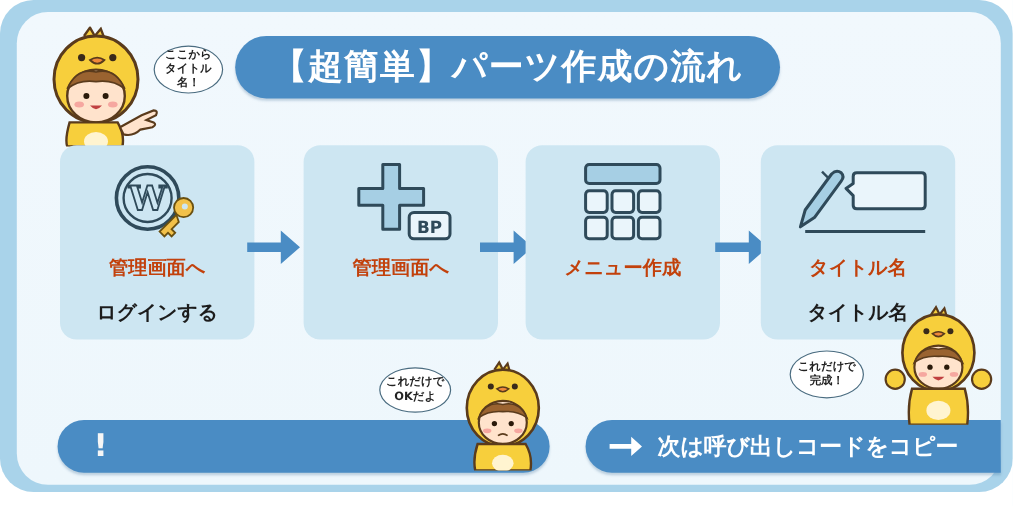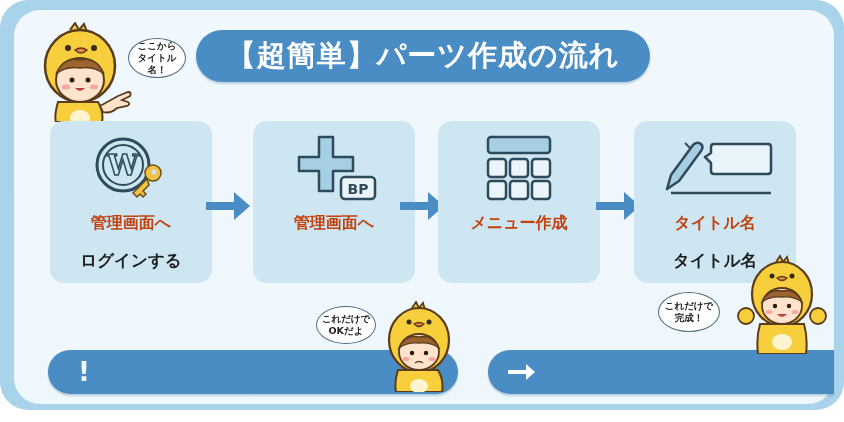--- a/index.html
+++ b/index.html
@@ -182,20 +182,21 @@
   <path d="M14 70 q-4 12 -2 22 h46 q2 -12 -4 -22z" fill="#f7cf3c" stroke="#5a3b1c" stroke-width="2"></path>
   <ellipse cx="35" cy="86" rx="9" ry="7" fill="#fff4d0"></ellipse>
 </svg>
 
 <div class="bar bar-right">
   <span class="rarrow">
     <svg width="30" height="20" viewBox="0 0 30 20">
         <path d="M2 8 h18 v-6 l9 8 l-9 8 v-6 h-18z" fill="#fff"></path>
       </svg>
   </span>
+  <span>次は呼び出しコードをコピー</span>
 </div>
 
 <div class="bubble" style="left:658px;top:292px;width:62px;height:40px;">
   <div>
     <span>これだけで</span>
     <span>完成！</span>
   </div>
 </div>
 
 <svg class="chick" style="left:732px;top:254px;" width="100" height="100" viewBox="0 0 100 100">

